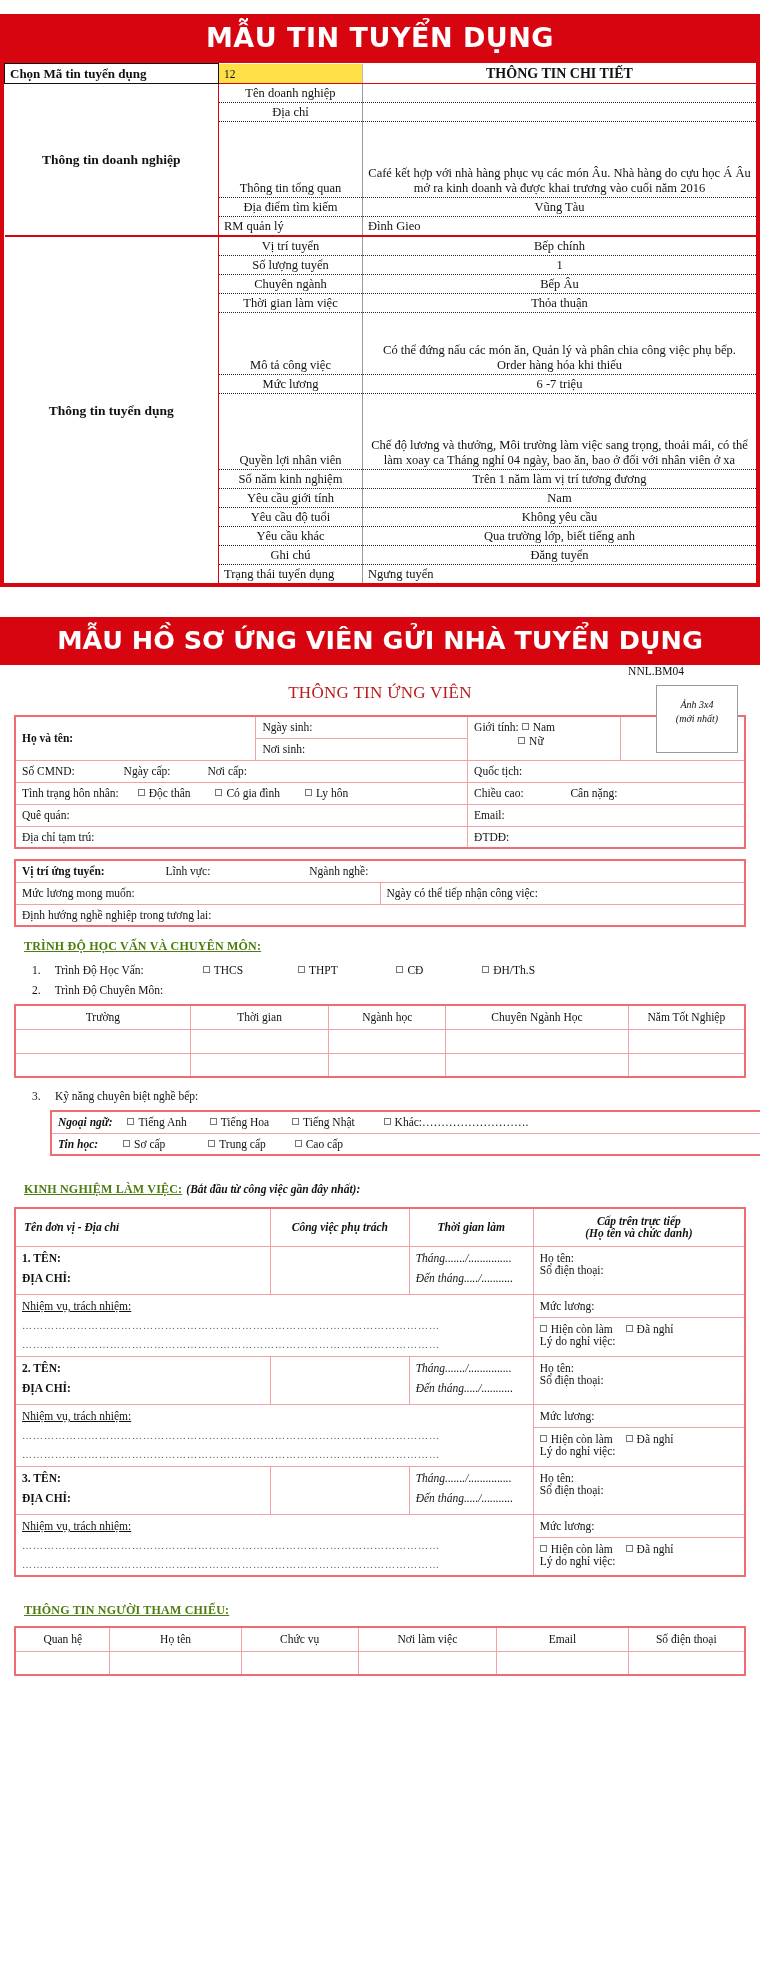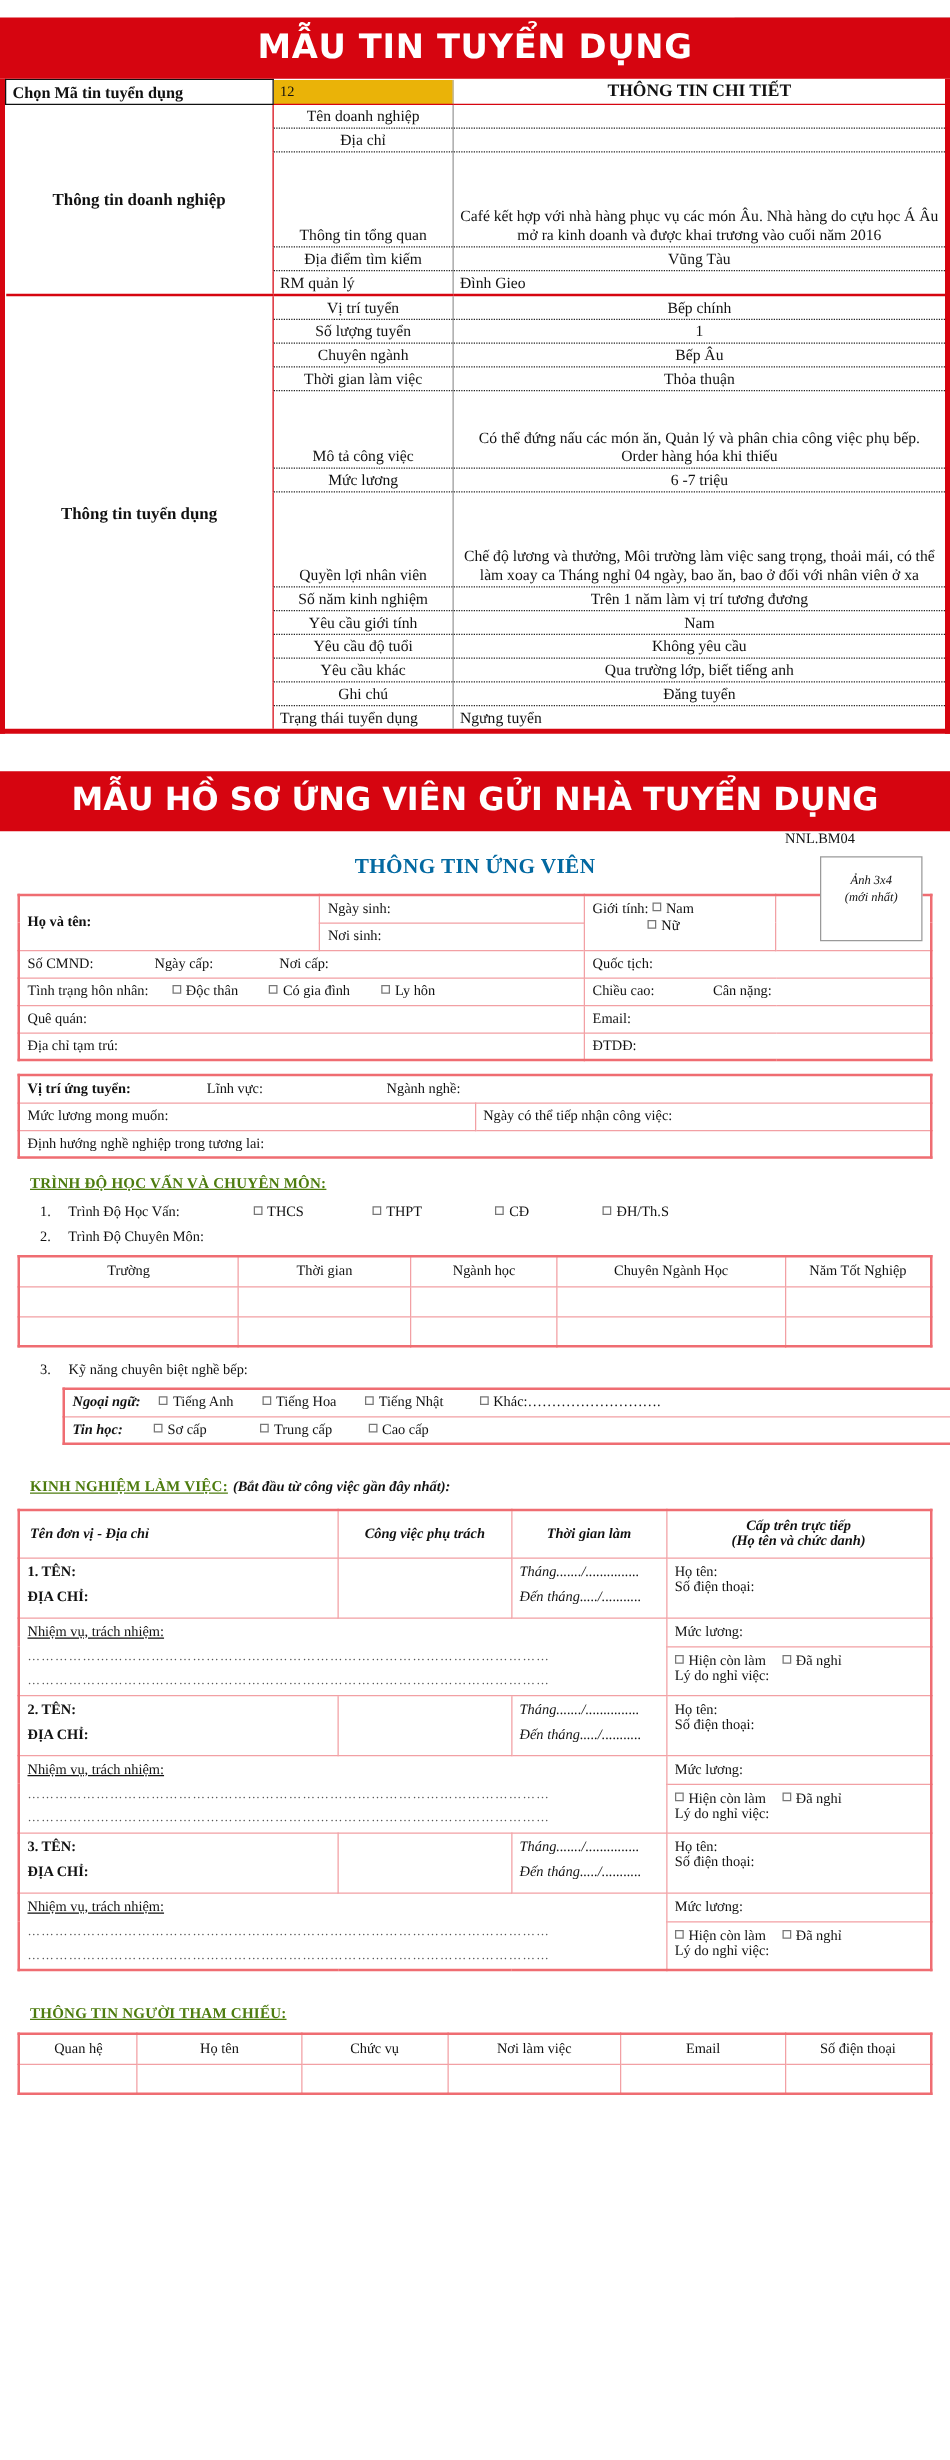--- a/index.html
+++ b/index.html
@@ -56,21 +56,21 @@
   }
   .c-group { width:214px; vertical-align:middle !important; text-align:center;
              font-weight:bold; font-size:13.5px; }
   .c-label { width:144px; }
   .c-value { }
 
   .hdr-row td { border-bottom:1.5px solid #d60510; vertical-align:middle !important; }
   .hdr-code  { border-right:1.5px solid #111; font-weight:bold; font-size:13px;
                padding:6px 5px; border-top:1.5px solid #111; border-left:1.5px solid #111;
                border-bottom:1.5px solid #111 !important; }
-  .hdr-yellow{ background:#eab308; font-size:11.5px; padding:6px 5px; vertical-align:middle;
+  .hdr-yellow{ background:#fde047; font-size:11.5px; padding:6px 5px; vertical-align:middle;
                border-right:1px solid #bbb; }
   .hdr-detail{ text-align:center; font-weight:bold; font-size:14px; padding:6px 5px; }
 
   .dotted-b  { border-bottom:1.6px dotted #222;text-align:center; }
   .vline-l   { border-left:1.5px solid #d60510; }
   .vline-grey{ border-left:1px solid #999; }
   .group-sep td { border-top:2px solid #d60510; }
 
   .tall  { height:62px; }
   .tall2 { height:76px; }
@@ -89,22 +89,22 @@
     background:#fff;
     text-align:center;
     font-style:italic;
     font-size:10px;
     line-height:1.4;
     padding-top:12px;
     z-index:5;
   }
   .form-title {
     text-align:center;
-    color:#0369a1;
-    font-weight:bold;
+    color:#b91c1c;
+    font-weight:normal;
     font-size:17px;
     padding:6px 0 12px 0;
     letter-spacing:0.3px;
   }
 
   table.fm {
     width:100%; border-collapse:collapse; table-layout:fixed;
     font-size:11.5px;
   }
   table.fm.outer { border:2px solid #ef6d72; }
@@ -305,21 +305,21 @@
       </td>
       <td rowspan="2" class="noB"></td>
     </tr>
     <tr>
       <td>Nơi sinh:</td>
     </tr>
     <tr>
       <td colspan="2">
         <span>Số CMND:</span>
         <span style="margin-left:46px">Ngày cấp:</span>
-        <span style="margin-left:50px">Nơi cấp:</span>
+        <span style="margin-left:34px">Nơi cấp:</span>
       </td>
       <td colspan="2">Quốc tịch:</td>
     </tr>
     <tr>
       <td colspan="2">
         <span>Tình trạng hôn nhân:</span>
         <span style="margin-left:16px"><span class="cbx"></span><span>Độc thân</span></span>
         <span style="margin-left:22px"><span class="cbx"></span><span>Có gia đình</span></span>
         <span style="margin-left:22px"><span class="cbx"></span><span>Ly hôn</span></span>
       </td>

